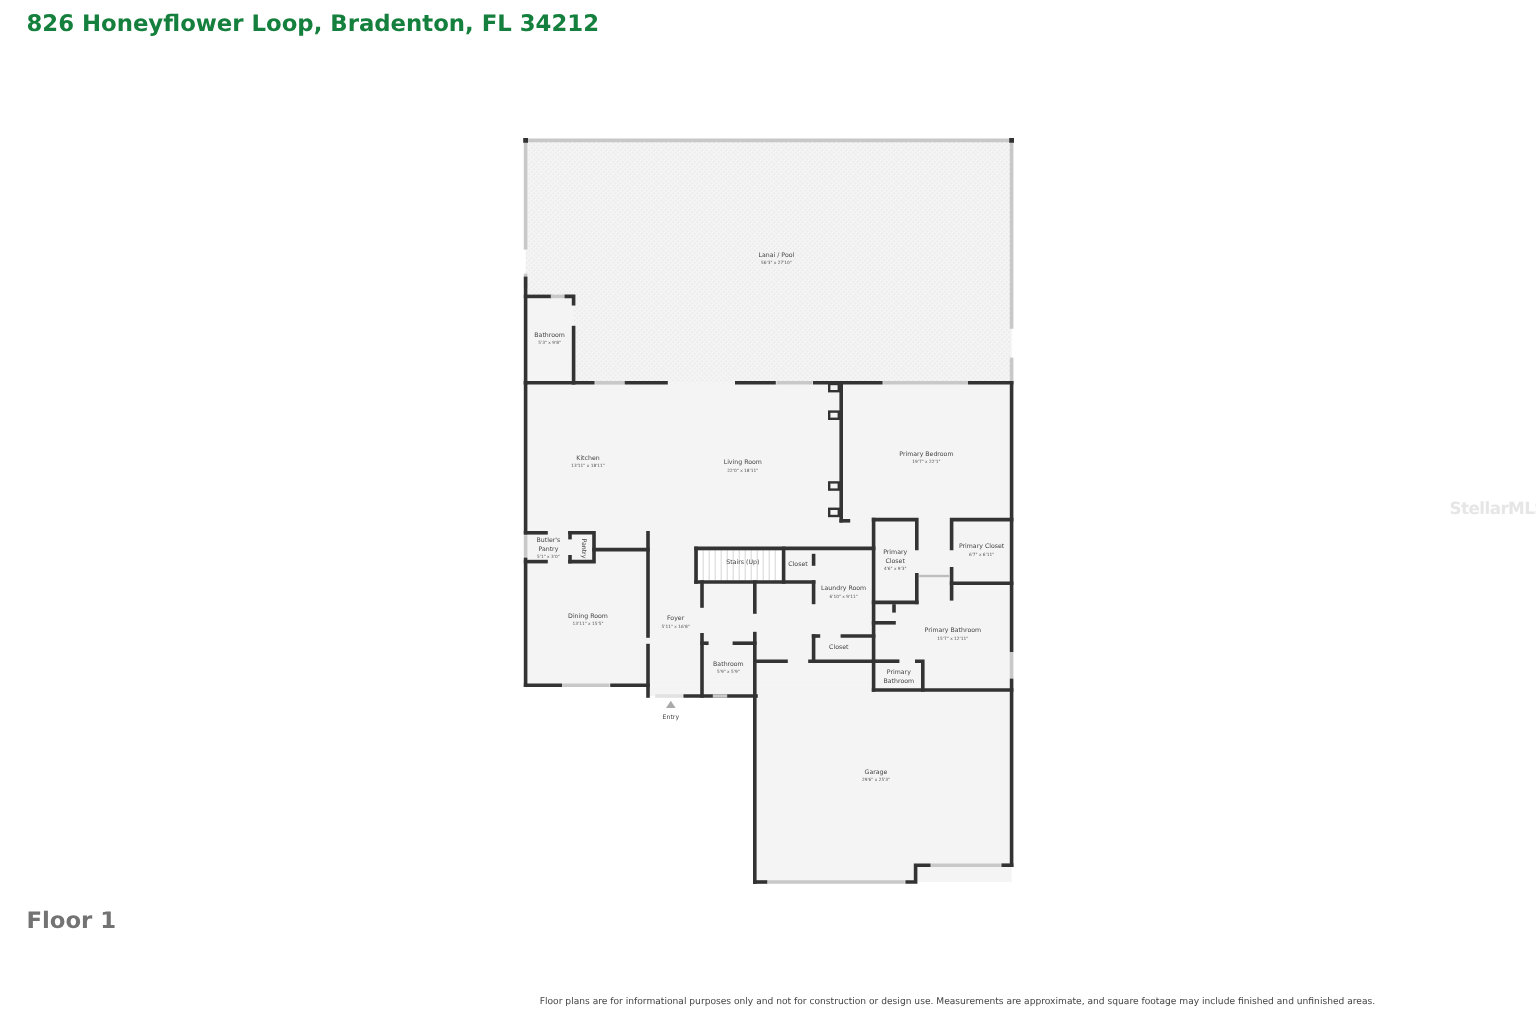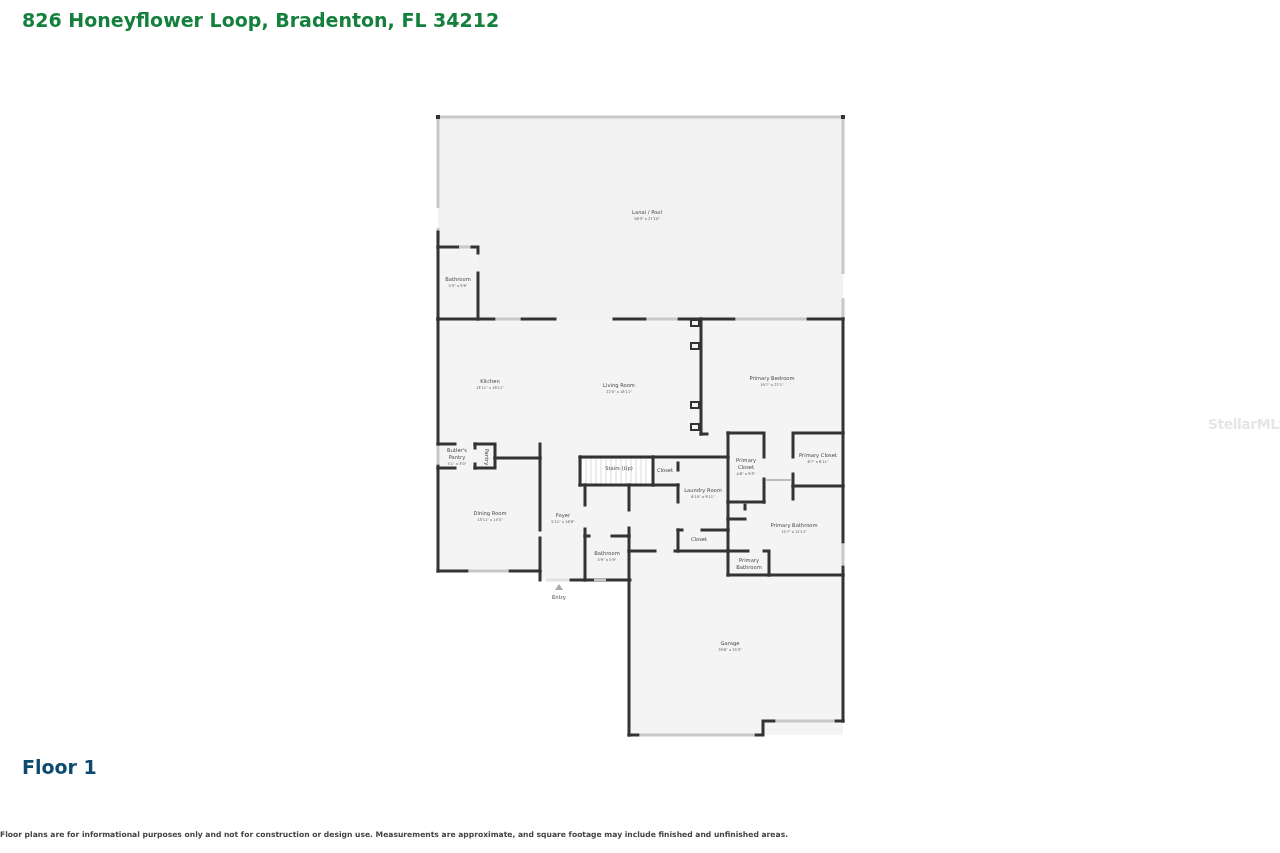--- a/index.html
+++ b/index.html
@@ -24,32 +24,32 @@
       color: #15803d;
       letter-spacing: 0px;
       white-space: nowrap;
     }
     .floor-label {
       position: absolute;
       left: 22px;
       top: 756px;
       font-size: 19px;
       font-weight: bold;
-      color: #0c4a6e;
+      color: #737373;
       white-space: nowrap;
       text-align: right;
     }
     .disclaimer {
       position: absolute;
       left: 0;
       width: 1146px;
       top: 830px;
-      text-align: left;
+      text-align: right;
       font-size: 7.6px;
-      font-weight: bold;
+      font-weight: normal;
       color: #444444;
       white-space: nowrap;
     }
     .watermark {
       position: absolute;
       left: 1208px;
       top: 416px;
       font-size: 14px;
       font-weight: bold;
       color: #e6e6e6;

